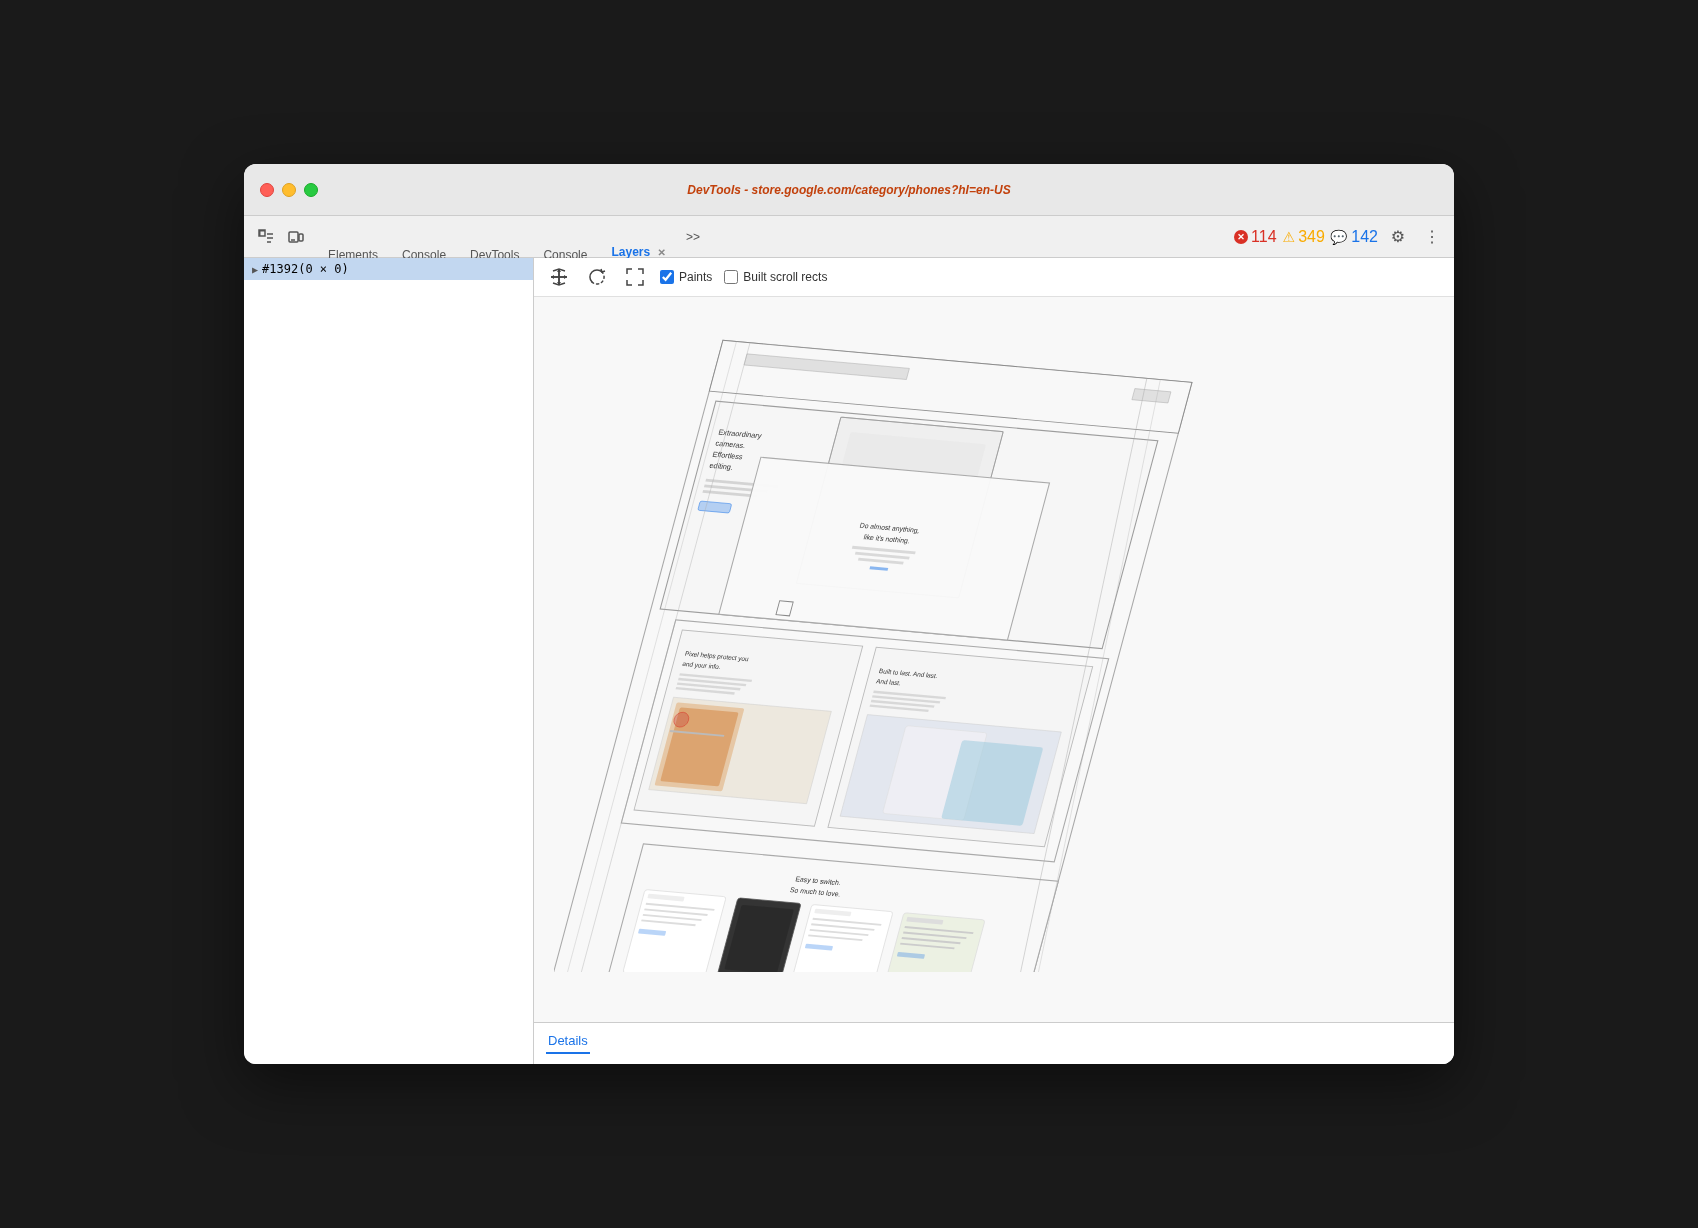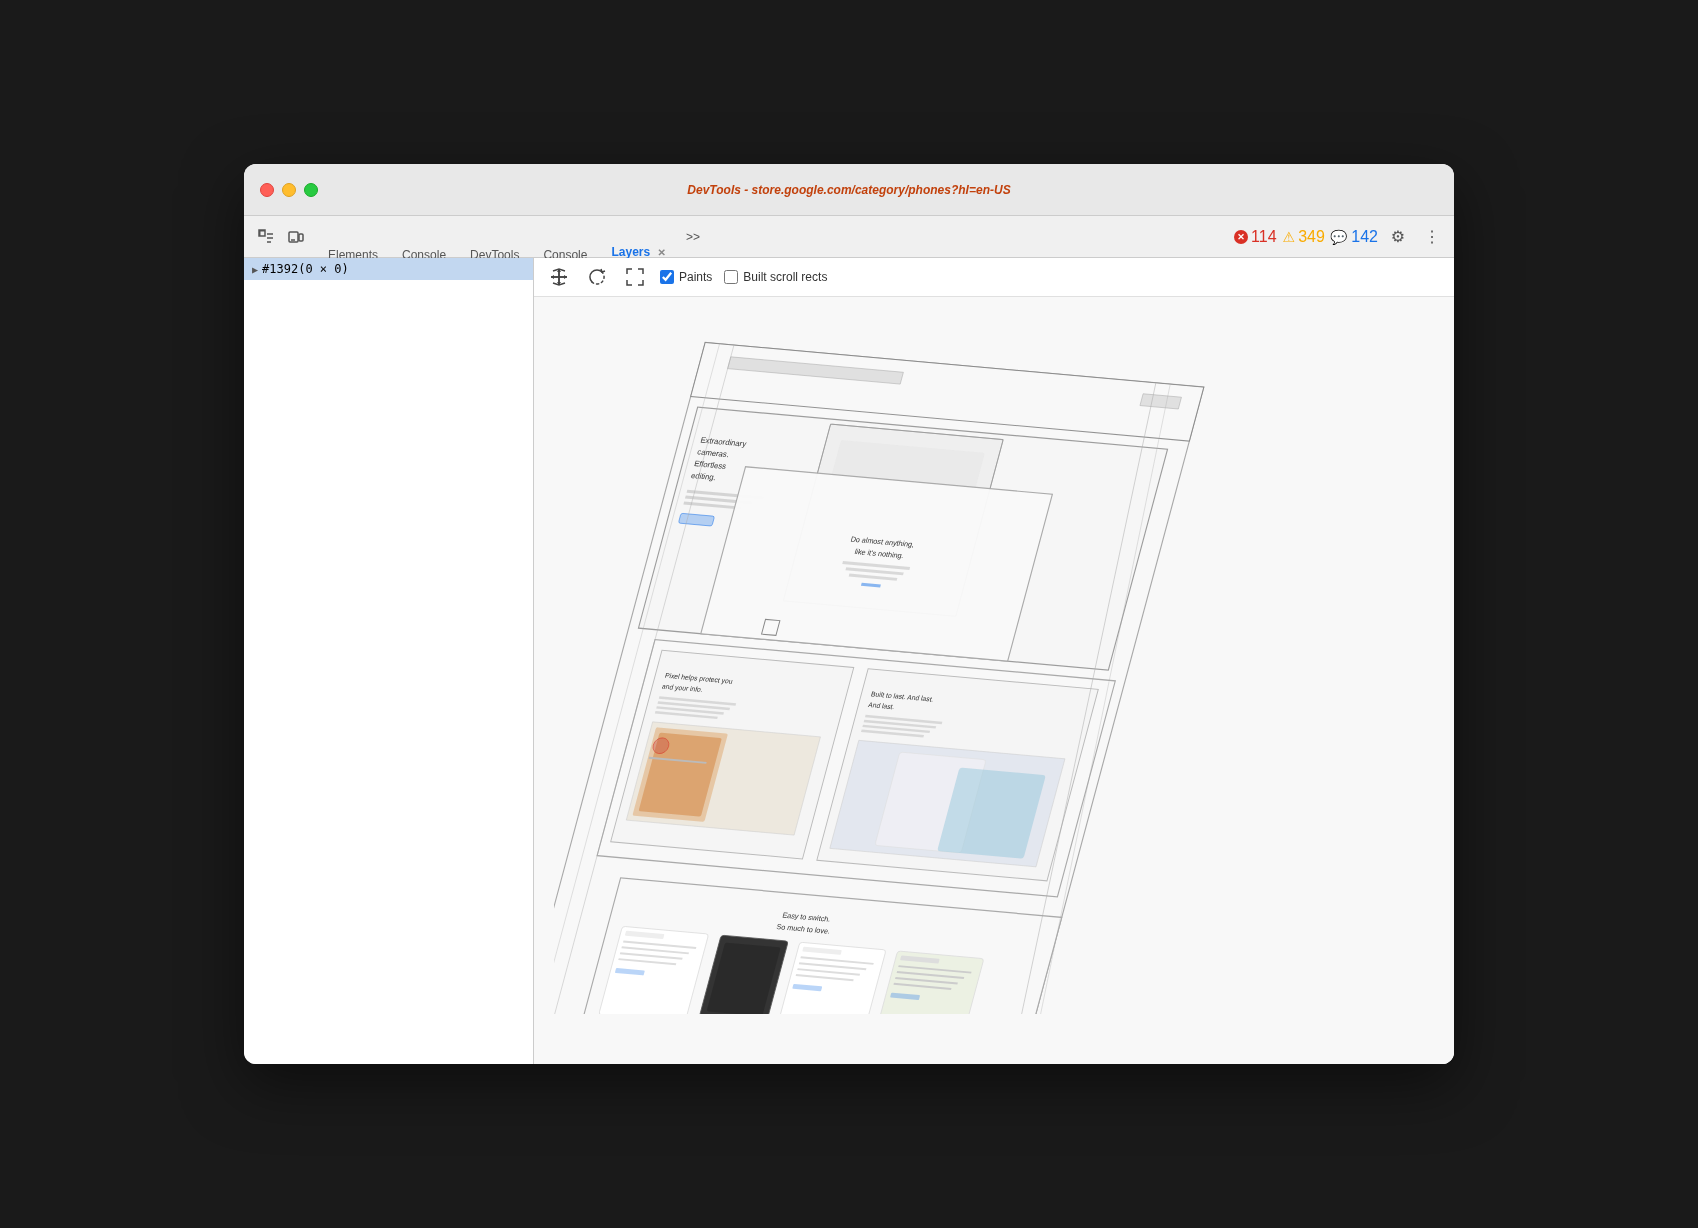--- a/index.html
+++ b/index.html
@@ -463,15 +463,18 @@
 
               <line x1="540" y1="10" x2="580" y2="730" stroke="#aaa" stroke-width="0.8" opacity="0.6"></line>
               <line x1="555" y1="10" x2="600" y2="730" stroke="#aaa" stroke-width="0.8" opacity="0.4"></line>
               <line x1="100" y1="10" x2="100" y2="730" stroke="#aaa" stroke-width="0.8" opacity="0.5"></line>
               <line x1="85" y1="10" x2="85" y2="730" stroke="#aaa" stroke-width="0.8" opacity="0.4"></line>
             </g>
           </svg>
         </div>
       </div>
 
+      <div class="details-bar">
+        <span class="details-tab">Details</span>
+      </div>
     </div>
   </div>
 </div>
 
 </body></html>

